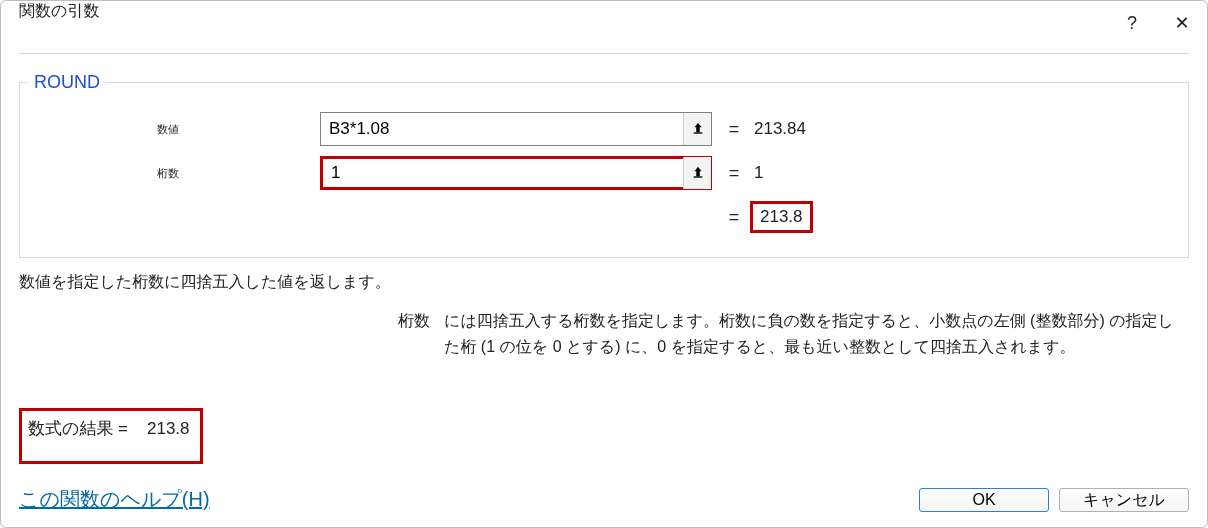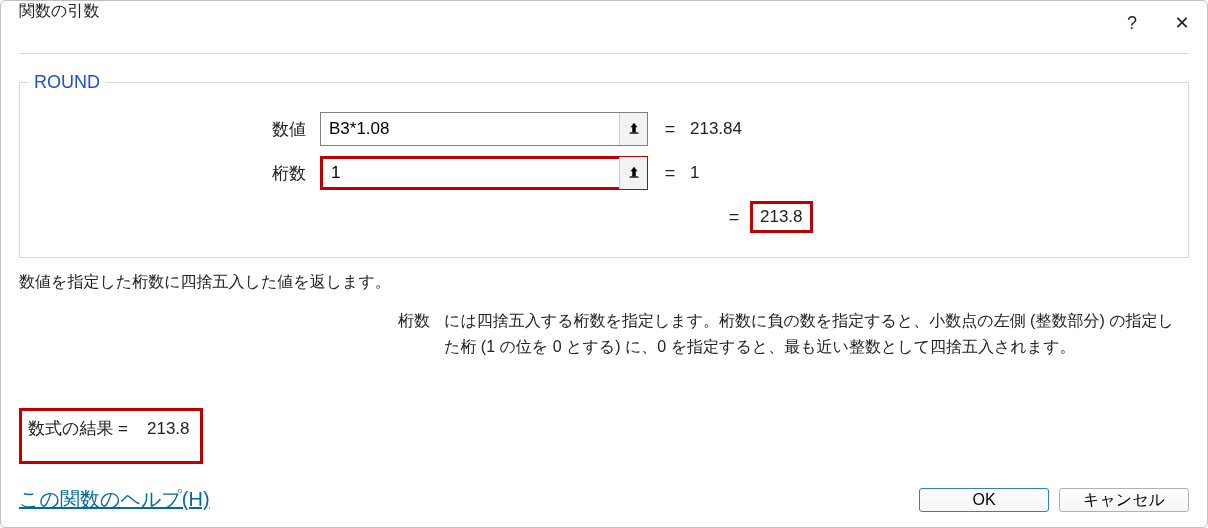--- a/index.html
+++ b/index.html
@@ -63,28 +63,28 @@
   .args {
     padding: 14px 10px 18px 10px;
   }
   .arg-row {
     display: flex;
     align-items: center;
     height: 44px;
   }
   .arg-label {
     width: 290px;
-    text-align: right;
+    text-align: center;
     padding-right: 14px;
-    font-size: 17px;
+    font-size: 11px;
     font-family: Liberation Serif, serif;
   }
   .arg-input-wrap {
     position: relative;
-    width: 328px;
+    width: 392px;
     height: 34px;
   }
   .arg-input {
     width: 100%;
     height: 100%;
     border: 1px solid #808080;
     padding: 0 32px 0 8px;
     font-size: 17px;
     font-family: inherit;
     background: #fff;

